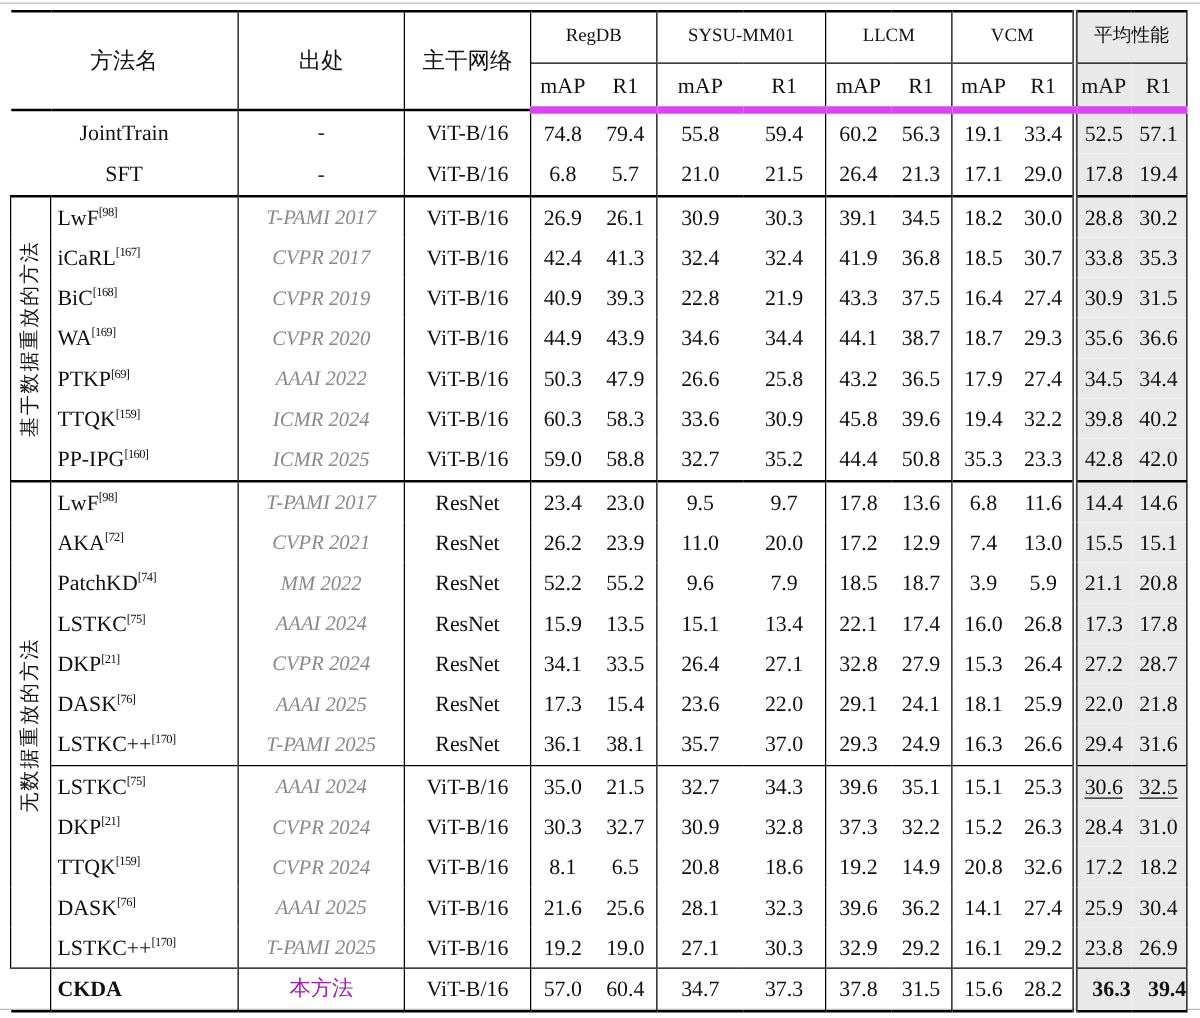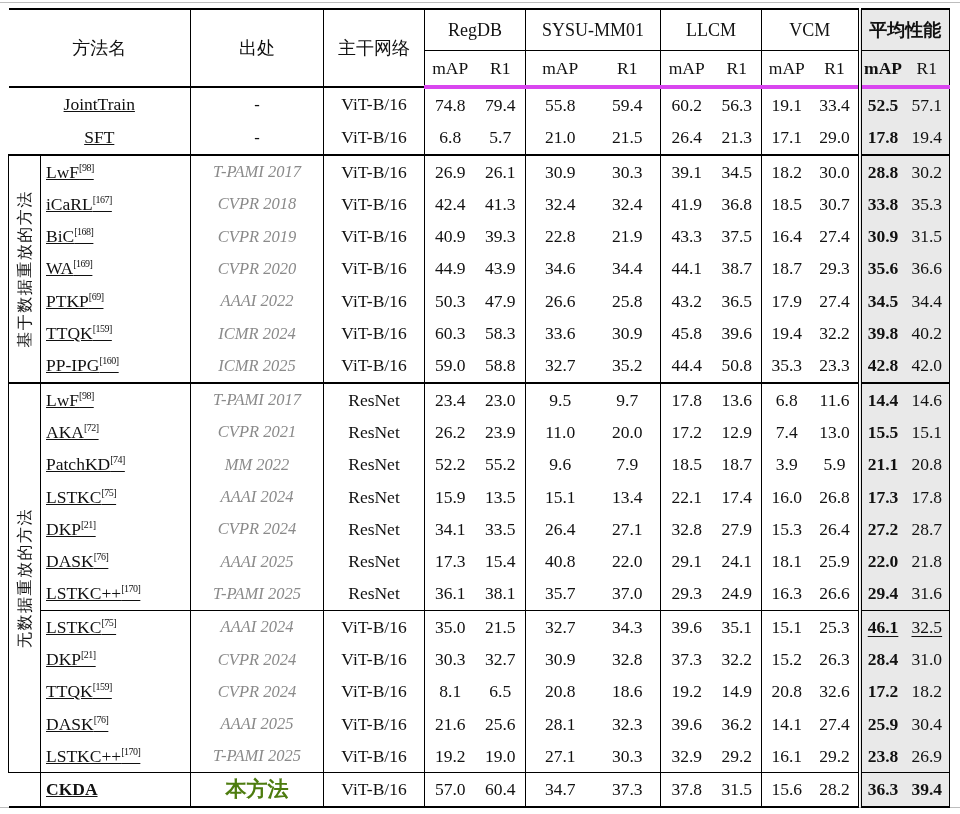--- a/index.html
+++ b/index.html
@@ -11,42 +11,42 @@
   table{border-collapse:collapse;table-layout:fixed;position:absolute;left:8px;top:8px;
         width:752px;border-right:1.5px solid #000;}
   th,td{padding:0;font-weight:normal;text-align:center;white-space:nowrap;overflow:visible;
         font-size:17.5px;line-height:1.05;}
   thead th{height:40px;}
   thead tr.sub th{height:34px;}
   tbody td{height:32.3px;}
   
   thead tr.top th{border-top:2px solid #000;}
   th.hspan{border-bottom:2px solid #000;font-size:18px;}
-  th.dset{border-bottom:1px solid #000;font-size:18px;}
-  thead tr.sub th{border-bottom:4px solid #d946ef;}
+  th.dset{border-bottom:1px solid #000;font-size:15px;}
+  thead tr.sub th{border-bottom:6px solid #d946ef;}
   tr.thickT>td{border-top:2px solid #000000;}
   tr.thinT>td{border-top:1.3px solid #000;}
   td.hideT{border-top-style:hidden;}
   td.hideL{border-left-style:hidden;}
   tr.lastR>td{border-bottom:2.3px solid #000;}
   
   .bL{border-left:1px solid #000;}
   .gcell{border-left:1.5px solid #000;border-right:1px solid #000;position:relative;}
-  .avgL{border-left:4px double #000;font-weight:bold;}
+  .avgL{border-left:4px double #000;}
   
-  td.method{text-align:left;padding-left:5px;text-decoration:underline;}
+  td.method{text-align:left;padding-left:5px;}
   td.center{text-align:center;padding-left:0;}
   sup{font-size:10px;line-height:0;vertical-align:super;letter-spacing:-0.5px;}
   td.venue{font-style:italic;color:var(--venue-col,#8a8a8a);font-size:16.5px;}
-  td.venue.ours{font-style:normal;color:#4d7c0f;font-weight:bold;font-size:21px;}
+  td.venue.ours{font-style:normal;color:#a21caf;font-weight:normal;font-size:17px;}
   td.venue.dash{font-style:normal;color:#111;}
   .avgbg{background:var(--avg-bg,#e9e9e9);}
   .vlabel{position:absolute;left:50%;top:50%;transform:translate(-50%,-50%) rotate(-90deg);
           font-size:16px;letter-spacing:1.5px;white-space:nowrap;}
-  .b{font-weight:bold;}
+  .b{font-weight:bold;text-align:right;}
   .u{text-decoration:underline;text-underline-offset:3px;}
 </style>
 </head>
 <body>
 
 <div class="page">
   <div class="edge-rule" id="rule-top"></div>
   <div class="edge-rule" id="rule-bottom"></div>
 
   <table>
@@ -134,21 +134,21 @@
           <td class="val">30.3</td>
           <td class="val bL">39.1</td>
           <td class="val">34.5</td>
           <td class="val bL">18.2</td>
           <td class="val">30.0</td>
           <td class="val avgL avgbg">28.8</td>
           <td class="val avgbg">30.2</td>
         </tr>
         <tr>
           <td class="method bL">iCaRL<sup>[167]</sup></td>
-          <td class="venue bL">CVPR 2018</td>
+          <td class="venue bL">CVPR 2017</td>
           <td class="backbone bL">ViT-B/16</td>
           <td class="val bL">42.4</td>
           <td class="val">41.3</td>
           <td class="val bL">32.4</td>
           <td class="val">32.4</td>
           <td class="val bL">41.9</td>
           <td class="val">36.8</td>
           <td class="val bL">18.5</td>
           <td class="val">30.7</td>
           <td class="val avgL avgbg">33.8</td>
@@ -306,21 +306,21 @@
           <td class="val">26.4</td>
           <td class="val avgL avgbg">27.2</td>
           <td class="val avgbg">28.7</td>
         </tr>
         <tr>
           <td class="method bL">DASK<sup>[76]</sup></td>
           <td class="venue bL">AAAI 2025</td>
           <td class="backbone bL">ResNet</td>
           <td class="val bL">17.3</td>
           <td class="val">15.4</td>
-          <td class="val bL">40.8</td>
+          <td class="val bL">23.6</td>
           <td class="val">22.0</td>
           <td class="val bL">29.1</td>
           <td class="val">24.1</td>
           <td class="val bL">18.1</td>
           <td class="val">25.9</td>
           <td class="val avgL avgbg">22.0</td>
           <td class="val avgbg">21.8</td>
         </tr>
         <tr>
           <td class="method bL">LSTKC++<sup>[170]</sup></td>
@@ -342,21 +342,21 @@
           <td class="venue bL">AAAI 2024</td>
           <td class="backbone bL">ViT-B/16</td>
           <td class="val bL">35.0</td>
           <td class="val">21.5</td>
           <td class="val bL">32.7</td>
           <td class="val">34.3</td>
           <td class="val bL">39.6</td>
           <td class="val">35.1</td>
           <td class="val bL">15.1</td>
           <td class="val">25.3</td>
-          <td class="val avgL avgbg u">46.1</td>
+          <td class="val avgL avgbg u">30.6</td>
           <td class="val avgbg u">32.5</td>
         </tr>
         <tr>
           <td class="method bL">DKP<sup>[21]</sup></td>
           <td class="venue bL">CVPR 2024</td>
           <td class="backbone bL">ViT-B/16</td>
           <td class="val bL">30.3</td>
           <td class="val">32.7</td>
           <td class="val bL">30.9</td>
           <td class="val">32.8</td>

